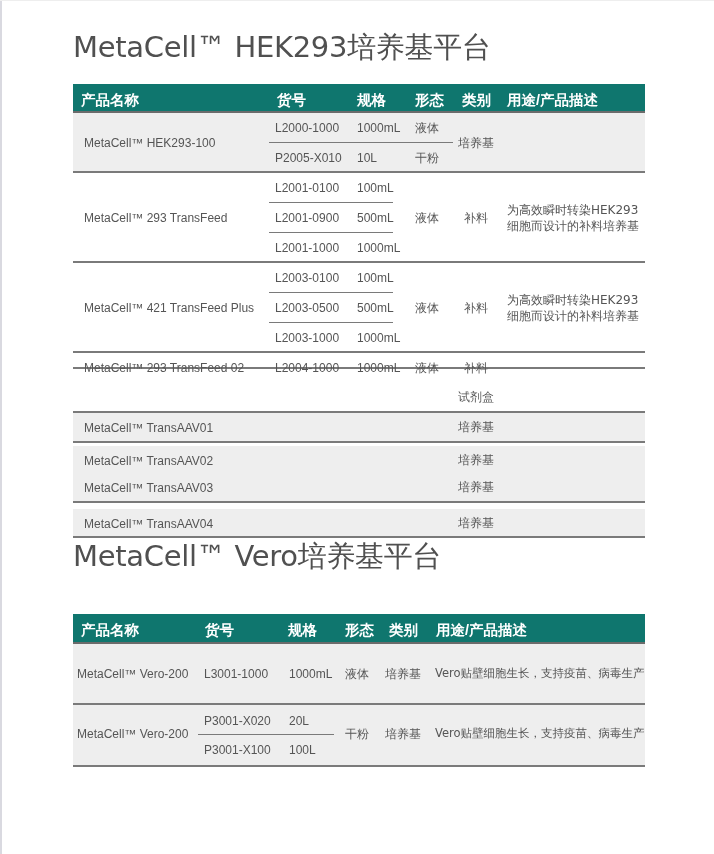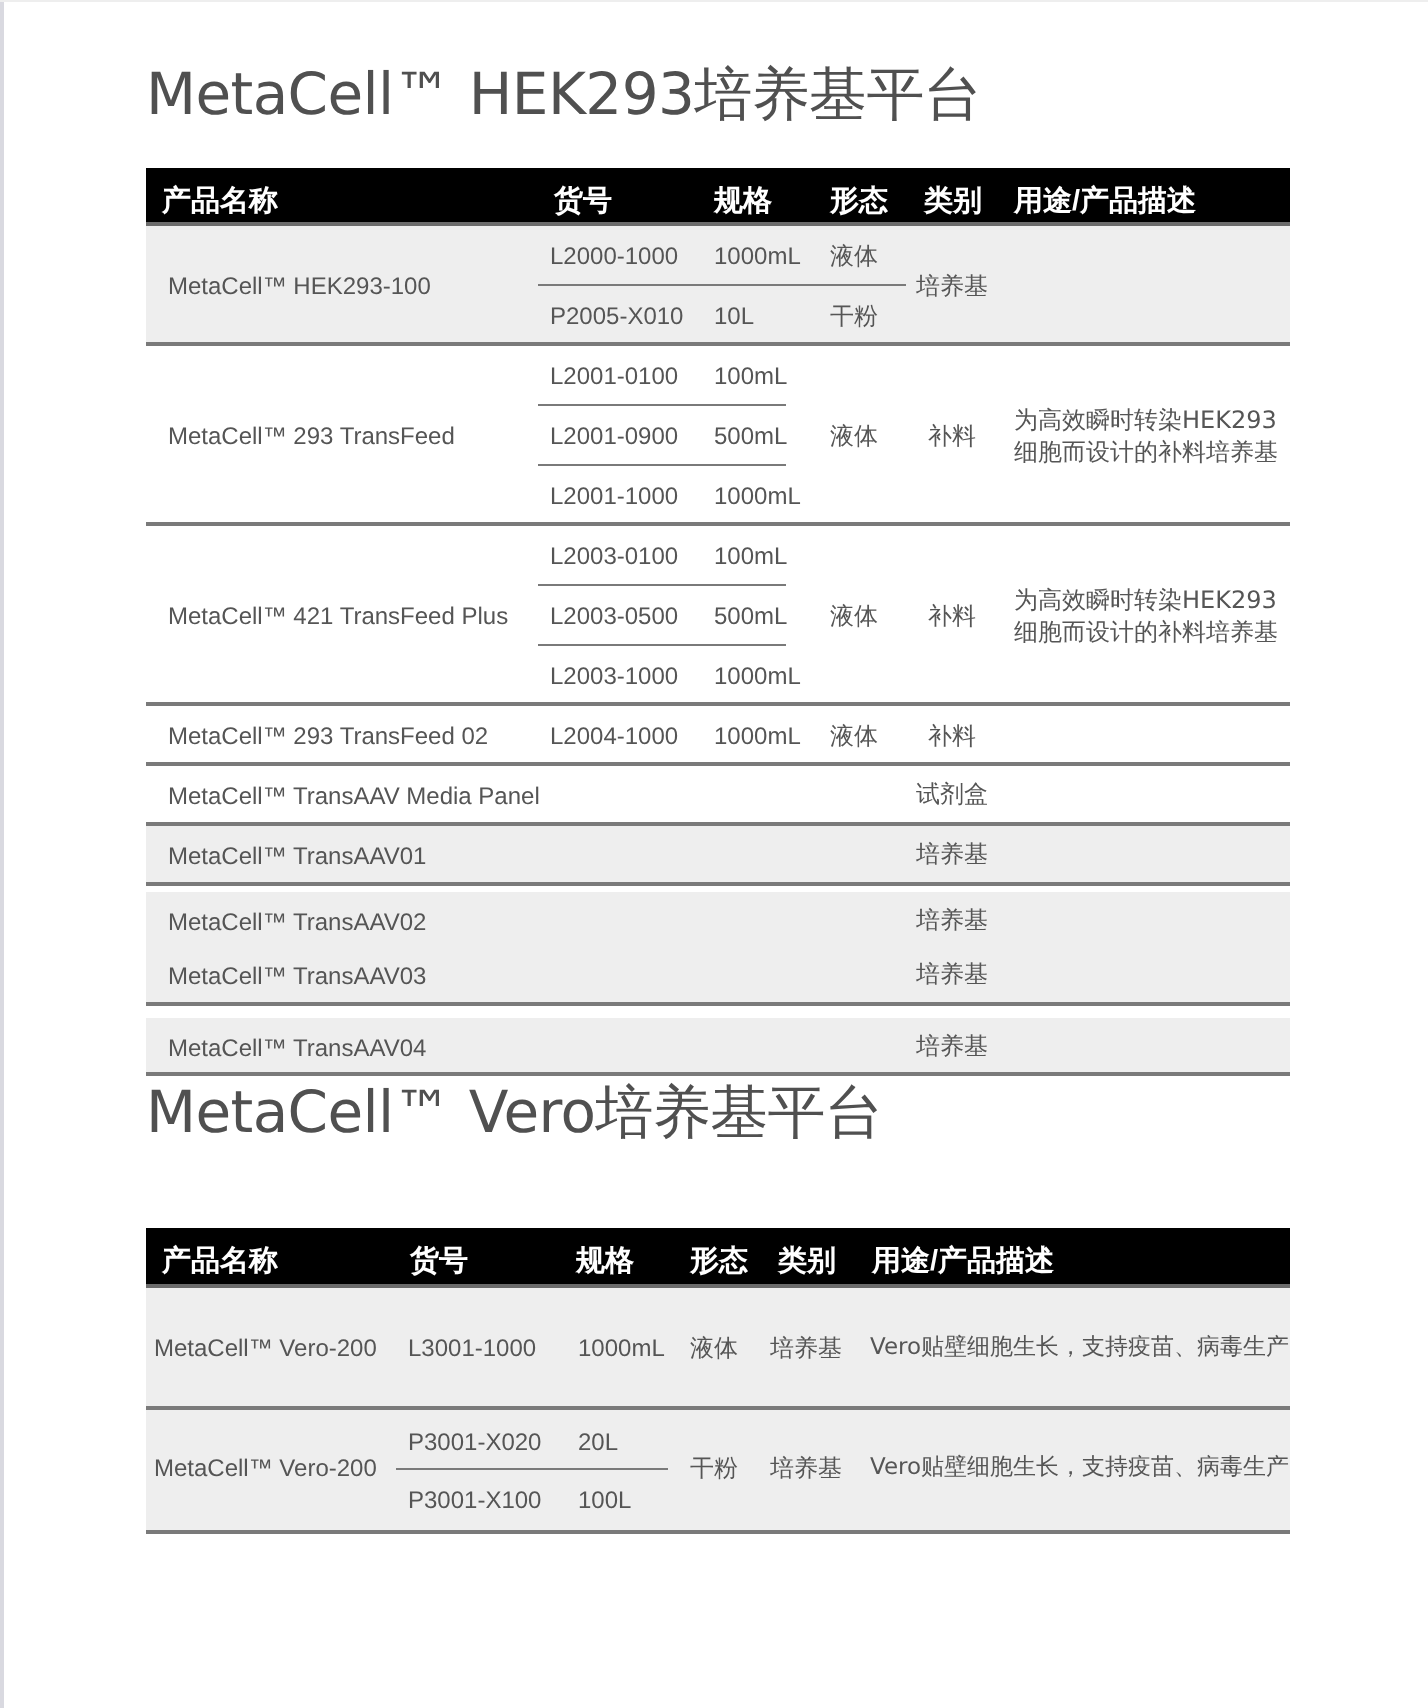--- a/index.html
+++ b/index.html
@@ -4,21 +4,21 @@
 <style>
   * { box-sizing: border-box; margin: 0; padding: 0; }
   html, body { width: 714px; height: 854px; background: #ffffff; overflow: hidden; }
   body { position: relative; font-family: "Liberation Sans", "DejaVu Sans", sans-serif; color: #555; }
   .page-edge-left { position: absolute; left: 0; top: 0; width: 2px; height: 854px; background: #d9d9e0; }
   .page-edge-top { position: absolute; left: 0; top: 0; width: 714px; height: 1px; background: #eeeeee; }
   .title { position: absolute; left: 73px; font-family: "DejaVu Sans", sans-serif; font-size: 29px; color: #505050; letter-spacing: -0.3px; white-space: nowrap; }
   .t1 { top: 28px; }
   .t2 { top: 537px; text-align: center; }
   .abs { position: absolute; }
-  .hdr { background: #000000; color: #fff; font-size: 14.5px; font-weight: bold; }
+  .hdr { background: #0f766e; color: #fff; font-size: 14.5px; font-weight: bold; }
   .hdr span { position: absolute; top: 7px; white-space: nowrap; }
   .row { position: absolute; left: 73px; width: 572px; border-bottom: 2px solid #7a7a7a; }
   .gray { background: #eeeeee; }
   .white { background: #ffffff; }
   .cell { position: absolute; font-size: 12px; color: #555; white-space: nowrap; }
   .cn { font-family: "DejaVu Sans", sans-serif; font-size: 12px; }
   .desc { line-height: 16px; white-space: normal; }
   .subline { position: absolute; height: 1px; background: #7a7a7a; }
 </style>
 </head>
@@ -73,30 +73,29 @@
   <div class="cell" style="left:202px;top:38px">L2003-0500</div>
   <div class="cell" style="left:284px;top:38px">500mL</div>
   <div class="subline" style="left:196px;top:59px;width:124px"></div>
   <div class="cell" style="left:202px;top:68px">L2003-1000</div>
   <div class="cell" style="left:284px;top:68px">1000mL</div>
   <div class="cell cn" style="left:342px;top:37px">液体</div>
   <div class="cell cn" style="left:391px;top:37px">补料</div>
   <div class="cell cn desc" style="left:434px;top:29px;width:136px">为高效瞬时转染HEK293细胞而设计的补料培养基</div>
 </div>
 
-<div class="row white" style="top:353px;height:30px;">
+<div class="row white" style="top:353px;height:16px;">
   <div class="cell" style="left:11px;top:8px">MetaCell™ 293 TransFeed 02</div>
   <div class="cell" style="left:202px;top:8px">L2004-1000</div>
   <div class="cell" style="left:284px;top:8px">1000mL</div>
   <div class="cell cn" style="left:342px;top:7px">液体</div>
   <div class="cell cn" style="left:391px;top:7px">补料</div>
 </div>
 
 <div class="row white" style="top:383px;height:30px;">
-  <div class="cell" style="left:11px;top:8px">MetaCell™ TransAAV Media Panel</div>
   <div class="cell cn" style="left:385px;top:6px">试剂盒</div>
 </div>
 
 <div class="row gray" style="top:413px;height:30px;text-align:center;">
   <div class="cell" style="left:11px;top:8px">MetaCell™ TransAAV01</div>
   <div class="cell cn" style="left:385px;top:6px">培养基</div>
 </div>
 <div class="row gray" style="top:446px;height:39px;">
   <div class="cell" style="left:11px;top:8px">MetaCell™ TransAAV02</div>
   <div class="cell cn" style="left:385px;top:6px">培养基</div>

